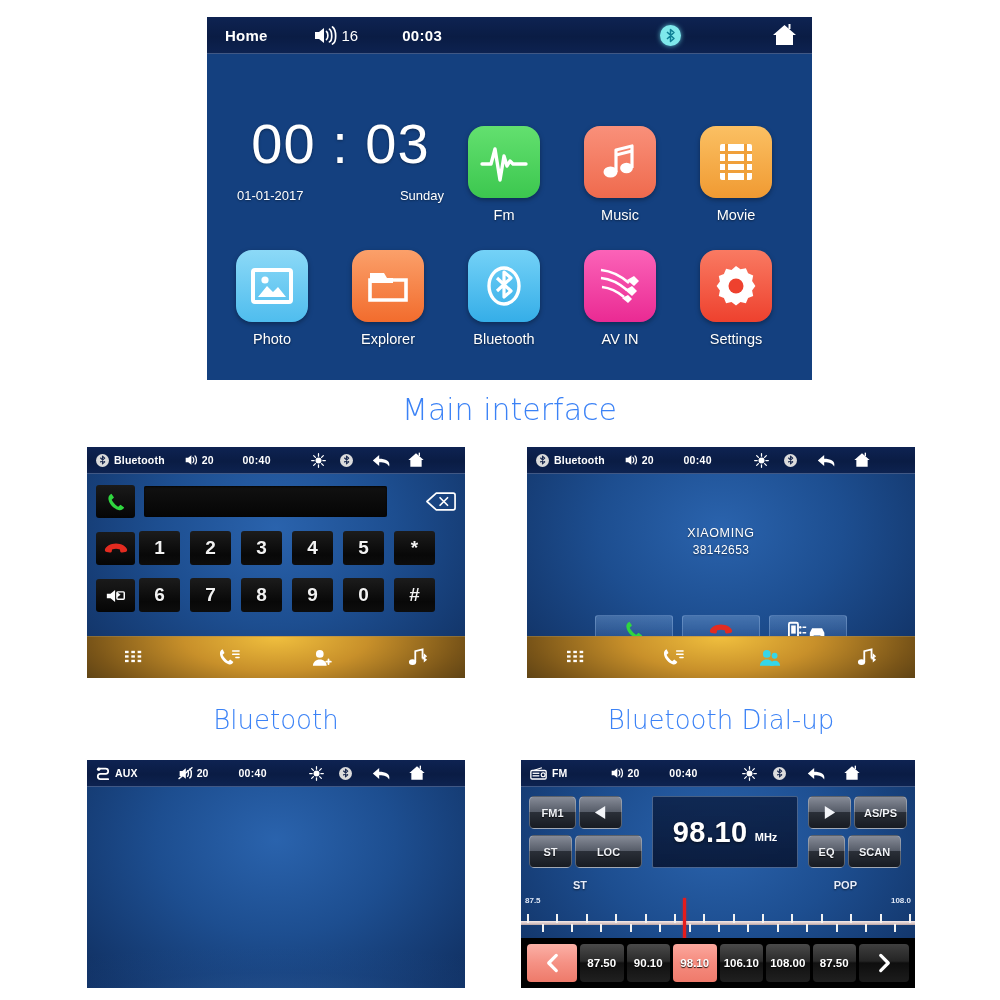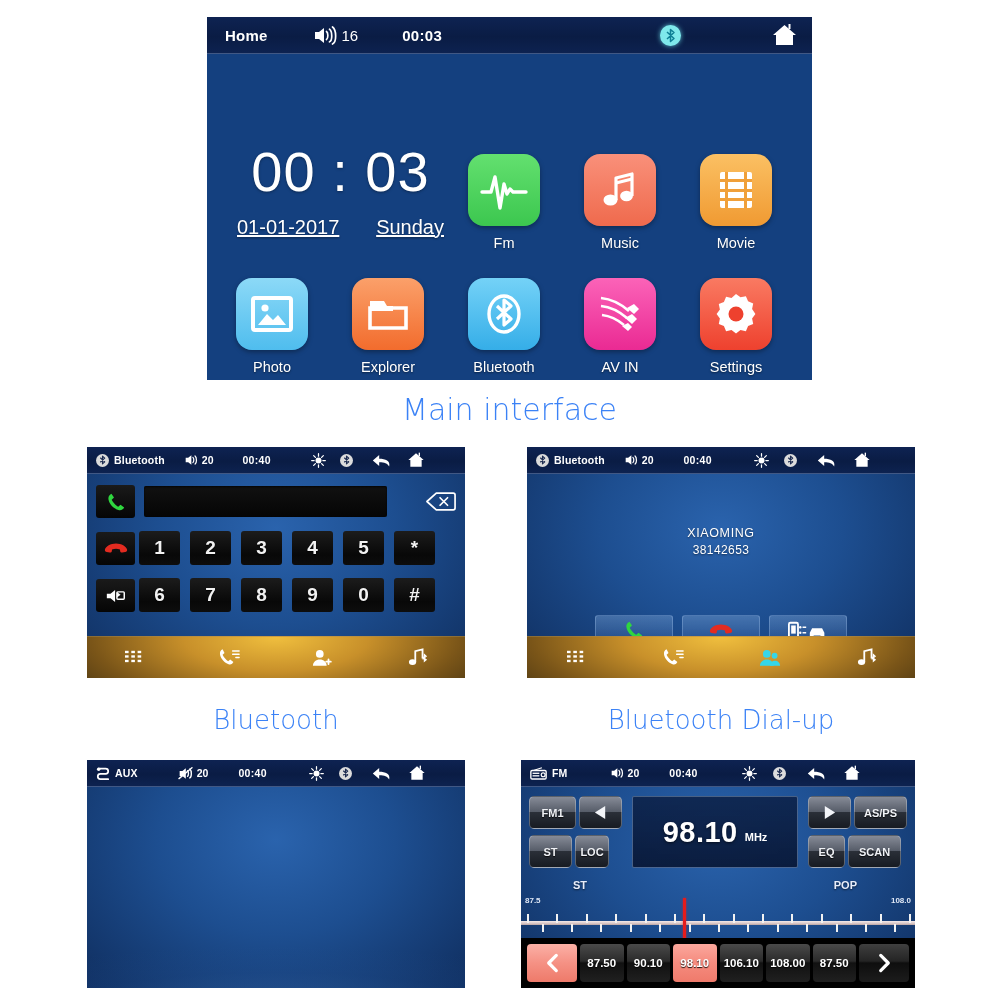--- a/index.html
+++ b/index.html
@@ -75,32 +75,32 @@
   .ic svg { display: block; }
 
   
   .bt-badge {
     display: inline-flex; align-items: center; justify-content: center;
     border-radius: 50%; background: #dcdcdc;
   }
   .bt-badge.cyan { background: #7fe9ec; box-shadow: 0 0 5px rgba(110,230,240,.8); }
 
   
-  .main-body { position: relative; z-index: 3; height: calc(100% - 37px); margin-top: 28px; }
+  .main-body { position: relative; z-index: 3; height: calc(100% - 37px); }
   .clock-wrap {
     position: absolute; left: 26px; top: 62px; width: 215px; text-align: center;
     color: #fff;
   }
   .clock-time {
     font-size: 56px; font-weight: 300; letter-spacing: 1px; line-height: 1;
     text-shadow: 0 1px 3px rgba(0,0,0,.35);
   }
   .clock-sub {
     margin-top: 16px; display: flex; justify-content: space-between;
-    font-size: 20px; padding: 0 4px; text-shadow: 0 1px 2px rgba(0,0,0,.4); text-decoration: underline;
+    font-size: 13px; padding: 0 4px; text-shadow: 0 1px 2px rgba(0,0,0,.4);
   }
 
   .grid-row { position: absolute; display: flex; }
   .grid-row.r1 { left: 258px; top: 72px; gap: 38px; }
   .grid-row.r2 { left: 26px;  top: 196px; gap: 38px; }
 
   .app { width: 78px; text-align: center; }
   .app-tile {
     width: 72px; height: 72px; margin: 0 auto; border-radius: 16px;
     display: flex; align-items: center; justify-content: center;
@@ -189,21 +189,21 @@
     border: 1px solid rgba(215,225,240,.35);
     border-radius: 5px;
     color: #f0f2f6; font-size: 11px; font-weight: 700;
     display: flex; align-items: center; justify-content: center;
     text-shadow: 0 1px 1px rgba(0,0,0,.8);
     height: 33px;
   }
   .fmbtn.w-fm1 { width: 47px; }
   .fmbtn.w-arrow { width: 43px; }
   .fmbtn.w-st { width: 43px; }
-  .fmbtn.w-loc { width: 34px; }
+  .fmbtn.w-loc { width: 67px; }
   .fmbtn.w-asps { width: 53px; }
   .fmbtn.w-eq { width: 37px; }
   .fmbtn.w-scan { width: 53px; }
 
   .fm-display {
     flex: 1; height: 72px; margin: 0 4px;
     background: linear-gradient(180deg, rgba(12,32,70,.85) 0%, rgba(8,22,52,.9) 100%);
     border: 1px solid rgba(150,180,220,.45);
     border-radius: 2px;
     display: flex; align-items: center; justify-content: center; gap: 7px;

